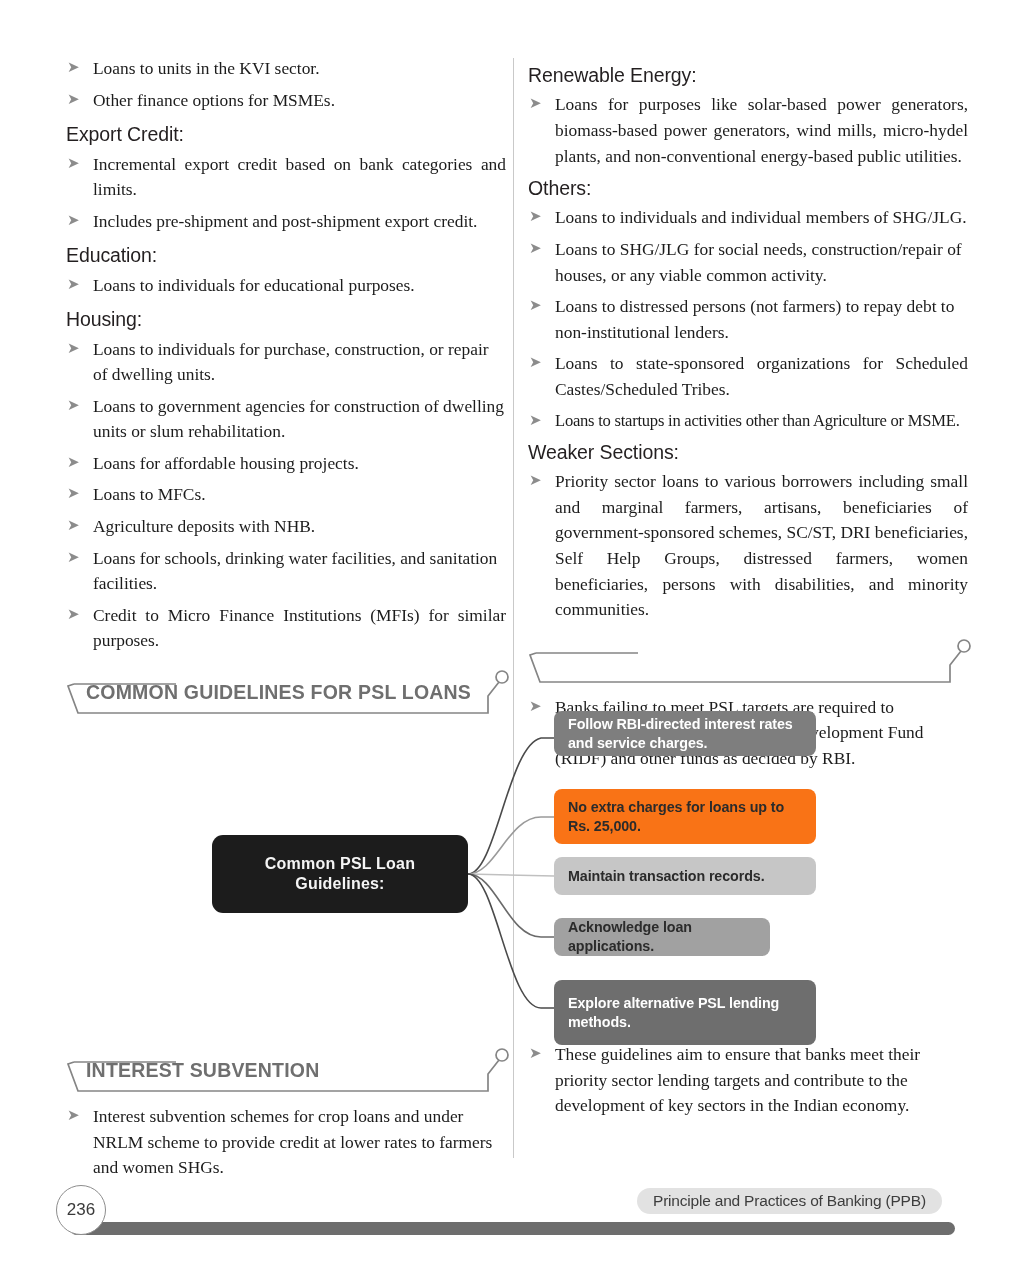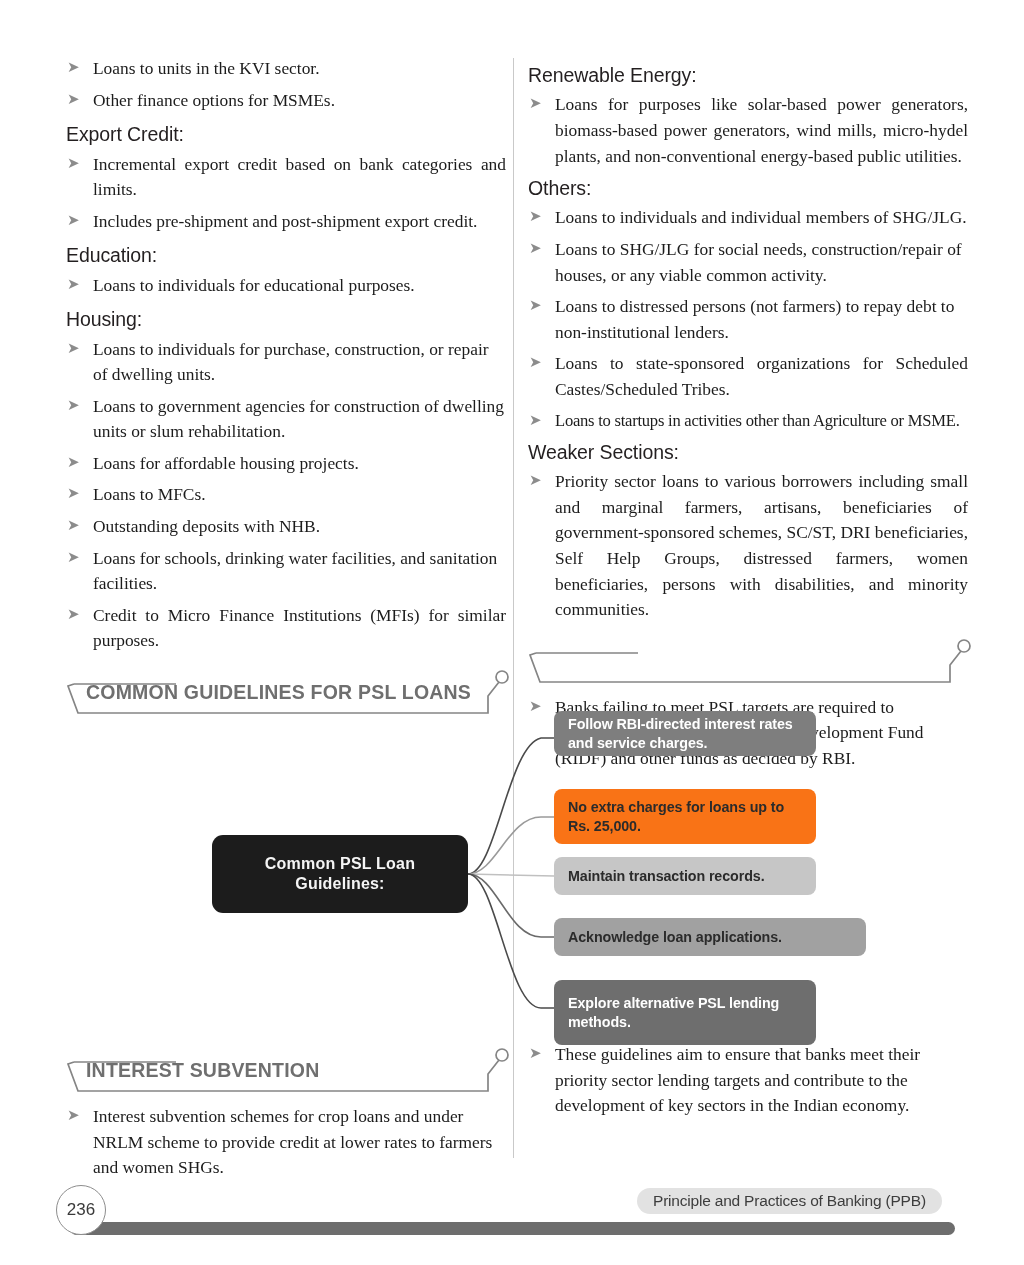--- a/index.html
+++ b/index.html
@@ -254,21 +254,21 @@
       <li class="nojust">
         <span class="bullet-icon">➤</span>
         <span>Loans for affordable housing projects.</span>
       </li>
       <li class="nojust">
         <span class="bullet-icon">➤</span>
         <span>Loans to MFCs.</span>
       </li>
       <li class="nojust">
         <span class="bullet-icon">➤</span>
-        <span>Outstanding deposits with NHB.</span>
+        <span>Agriculture deposits with NHB.</span>
       </li>
     </ul>
 
     <ul class="blist">
       <li class="nojust">
         <span class="bullet-icon">➤</span>
         <span>Loans for schools, drinking water facilities, and sanitation facilities.</span>
       </li>
       <li>
         <span class="bullet-icon">➤</span>
@@ -387,21 +387,21 @@
 
     <div class="mm-node" id="mm-node-0" style="left: 358px; top: 21px; width: 262px; height: 45px; background: rgb(126, 126, 126); color: rgb(255, 255, 255);">
       <span class="mm-node-label">Follow RBI-directed interest rates and service charges.</span>
     </div>
     <div class="mm-node" id="mm-node-1" style="left: 358px; top: 99px; width: 262px; height: 55px; background: #f97316; color: rgb(43, 43, 43);">
       <span class="mm-node-label">No extra charges for loans up to Rs. 25,000.</span>
     </div>
     <div class="mm-node" id="mm-node-2" style="left: 358px; top: 167px; width: 262px; height: 38px; background: rgb(198, 198, 198); color: rgb(43, 43, 43);">
       <span class="mm-node-label">Maintain transaction records.</span>
     </div>
-    <div class="mm-node" id="mm-node-3" style="left: 358px; top: 228px; width: 312px; height: 38px; background: rgb(161, 161, 161); color: rgb(43, 43, 43);">
+    <div class="mm-node" id="mm-node-3" style="left: 358px; top: 228px; width: 216px; height: 38px; background: rgb(161, 161, 161); color: rgb(43, 43, 43);">
       <span class="mm-node-label">Acknowledge loan applications.</span>
     </div>
     <div class="mm-node" id="mm-node-4" style="left: 358px; top: 290px; width: 262px; height: 65px; background: rgb(110, 110, 110); color: rgb(255, 255, 255);">
       <span class="mm-node-label">Explore alternative PSL lending methods.</span>
     </div>
   </div>
 
   <div class="footer-bar"></div>
   <div class="page-num">
     <span class="page-num-label">236</span>

